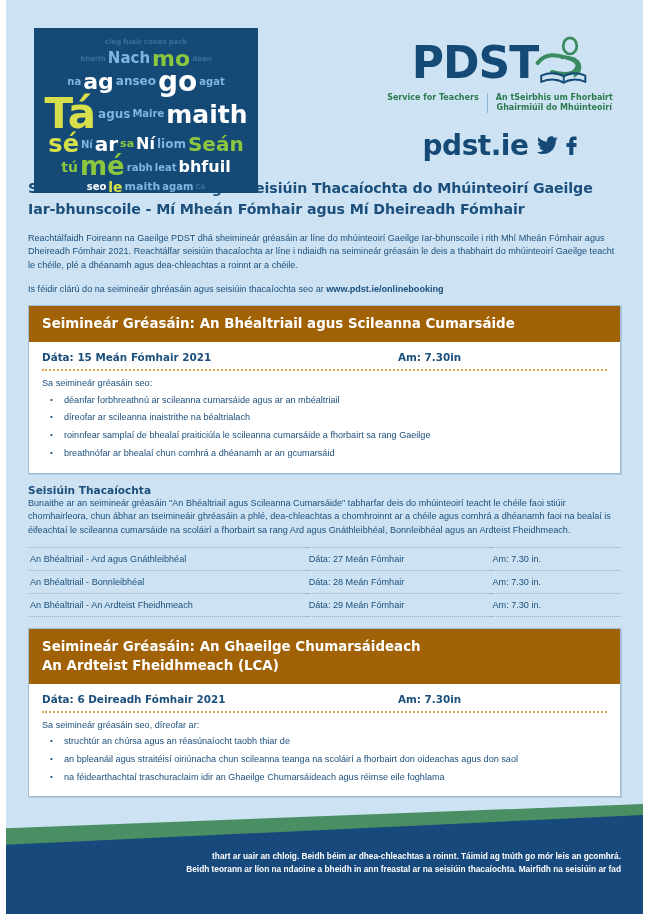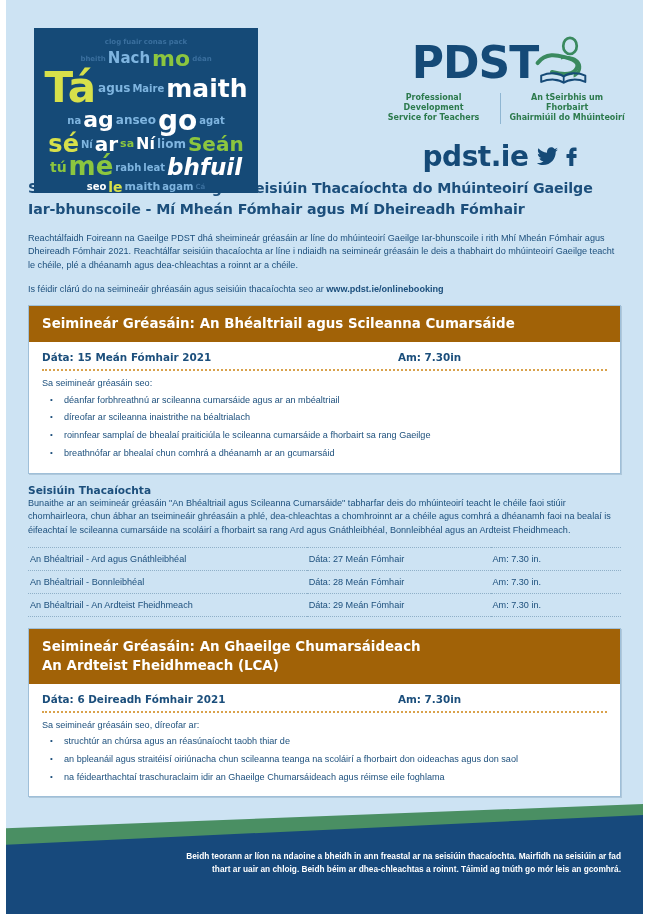--- a/index.html
+++ b/index.html
@@ -230,42 +230,41 @@
 <body>
 
 <div class="page">
 
   <div class="header">
 
     <div class="wordcloud">
       <div class="wc-inner" id="wc-inner">
           <div class="wc-row"><span class="wc wc-d" style="font-size: 7px;">clog</span><span class="wc wc-d" style="font-size: 7px;">fuair</span><span class="wc wc-d" style="font-size: 7px;">conas</span><span class="wc wc-d" style="font-size: 7px;">pack</span></div>
           <div class="wc-row"><span class="wc wc-d" style="font-size: 7px;">bheith</span><span class="wc wc-b" style="font-size: 15px;">Nach</span><span class="wc wc-g" style="font-size: 22px;">mo</span><span class="wc wc-d" style="font-size: 7px;">déan</span></div>
+          <div class="wc-row"><span class="wc wc-b" style="font-size: 10px;">na</span><span class="wc wc-w" style="font-size: 22px;">ag</span><span class="wc wc-b" style="font-size: 12px;">anseo</span><span class="wc wc-w" style="font-size: 28px;">go</span><span class="wc wc-b" style="font-size: 10px;">agat</span></div>
           <div class="wc-row"><span class="wc wc-y" style="font-size: 42px;">Tá</span><span class="wc wc-b" style="font-size: 12px;">agus</span><span class="wc wc-b" style="font-size: 10px;">Maire</span><span class="wc wc-w" style="font-size: 25px;">maith</span></div>
-          <div class="wc-row"><span class="wc wc-b" style="font-size: 10px;">na</span><span class="wc wc-w" style="font-size: 22px;">ag</span><span class="wc wc-b" style="font-size: 12px;">anseo</span><span class="wc wc-w" style="font-size: 28px;">go</span><span class="wc wc-b" style="font-size: 10px;">agat</span></div>
           <div class="wc-row"><span class="wc wc-y" style="font-size: 24px;">sé</span><span class="wc wc-b" style="font-size: 10px;">Ní</span><span class="wc wc-w" style="font-size: 20px;">ar</span><span class="wc wc-g" style="font-size: 11px;">sa</span><span class="wc wc-w" style="font-size: 16px;">Ní</span><span class="wc wc-b" style="font-size: 12px;">liom</span><span class="wc wc-g" style="font-size: 20px;">Seán</span></div>
-          <div class="wc-row"><span class="wc wc-g" style="font-size: 14px;">tú</span><span class="wc wc-g" style="font-size: 26px;">mé</span><span class="wc wc-b" style="font-size: 10px;">rabh</span><span class="wc wc-b" style="font-size: 10px;">leat</span><span class="wc wc-w" style="font-size: 23px; font-style: italic;">bhfuil</span></div>
+          <div class="wc-row"><span class="wc wc-g" style="font-size: 14px;">tú</span><span class="wc wc-g" style="font-size: 26px;">mé</span><span class="wc wc-b" style="font-size: 10px;">rabh</span><span class="wc wc-b" style="font-size: 10px;">leat</span><span class="wc wc-w" style="font-size: 16px;">bhfuil</span></div>
           <div class="wc-row"><span class="wc wc-w" style="font-size: 10px;">seo</span><span class="wc wc-y" style="font-size: 14px;">le</span><span class="wc wc-b" style="font-size: 11px;">maith</span><span class="wc wc-b" style="font-size: 10px;">agam</span><span class="wc wc-d" style="font-size: 7px;">Cá</span></div>
         </div>
     </div>
 
     <div class="brand">
       <div class="pdst-logo-row">
         <span class="pdst-word">PDST</span>
         <svg class="pdst-mark" viewBox="0 0 60 60">
           <ellipse cx="40" cy="11" rx="7.5" ry="9" fill="none" stroke="#3a8a5f" stroke-width="3"></ellipse>
           <path d="M4 30 C14 17 28 22 36 24 C48 27 51 32 46 38 C41 44 28 42 20 40" fill="none" stroke="#3a8a5f" stroke-width="4.5" stroke-linecap="round"></path>
           <path d="M30 26 C36 24 44 25 48 30 C51 34 49 40 44 42 L44 46 C50 44 54 38 52 31 C49 23 38 21 30 23 Z" fill="#3a8a5f"></path>
           <path d="M8 44 C18 40 28 41 33 45 C38 41 48 40 57 44 L57 51 C48 47 38 48 33 52 C28 48 18 47 8 51 Z" fill="none" stroke="#154a77" stroke-width="2.2" stroke-linejoin="round"></path>
           <line x1="33" y1="45" x2="33" y2="52" stroke="#154a77" stroke-width="2"></line>
         </svg>
       </div>
       <div class="pdst-tag">
         <div class="t1">
-          <div>Professional Development</div>
           <div>Service for Teachers</div>
         </div>
         <div class="t2">
           <div>An tSeirbhis um Fhorbairt</div>
           <div>Ghairmiúil do Mhúinteoirí</div>
         </div>
       </div>
       <div class="pdst-url">
         <span class="u">pdst.ie</span>
         <svg width="22" height="19" viewBox="0 0 24 20">
@@ -352,18 +351,18 @@
           </ul>
       </div>
     </div>
 
   </div>
 
   <div class="footer">
     <div class="f-green"></div>
     <div class="f-blue"></div>
     <div class="f-text">
+      <div class="f-line">thart ar uair an chloig. Beidh béim ar dhea-chleachtas a roinnt. Táimid ag tnúth go mór leis an gcomhrá.</div>
       <div class="f-line">Beidh teorann ar líon na ndaoine a bheidh in ann freastal ar na seisiúin thacaíochta. Mairfidh na seisiúin ar fad</div>
-      <div class="f-line">thart ar uair an chloig. Beidh béim ar dhea-chleachtas a roinnt. Táimid ag tnúth go mór leis an gcomhrá.</div>
     </div>
   </div>
 
 </div>
 
 </body></html>

